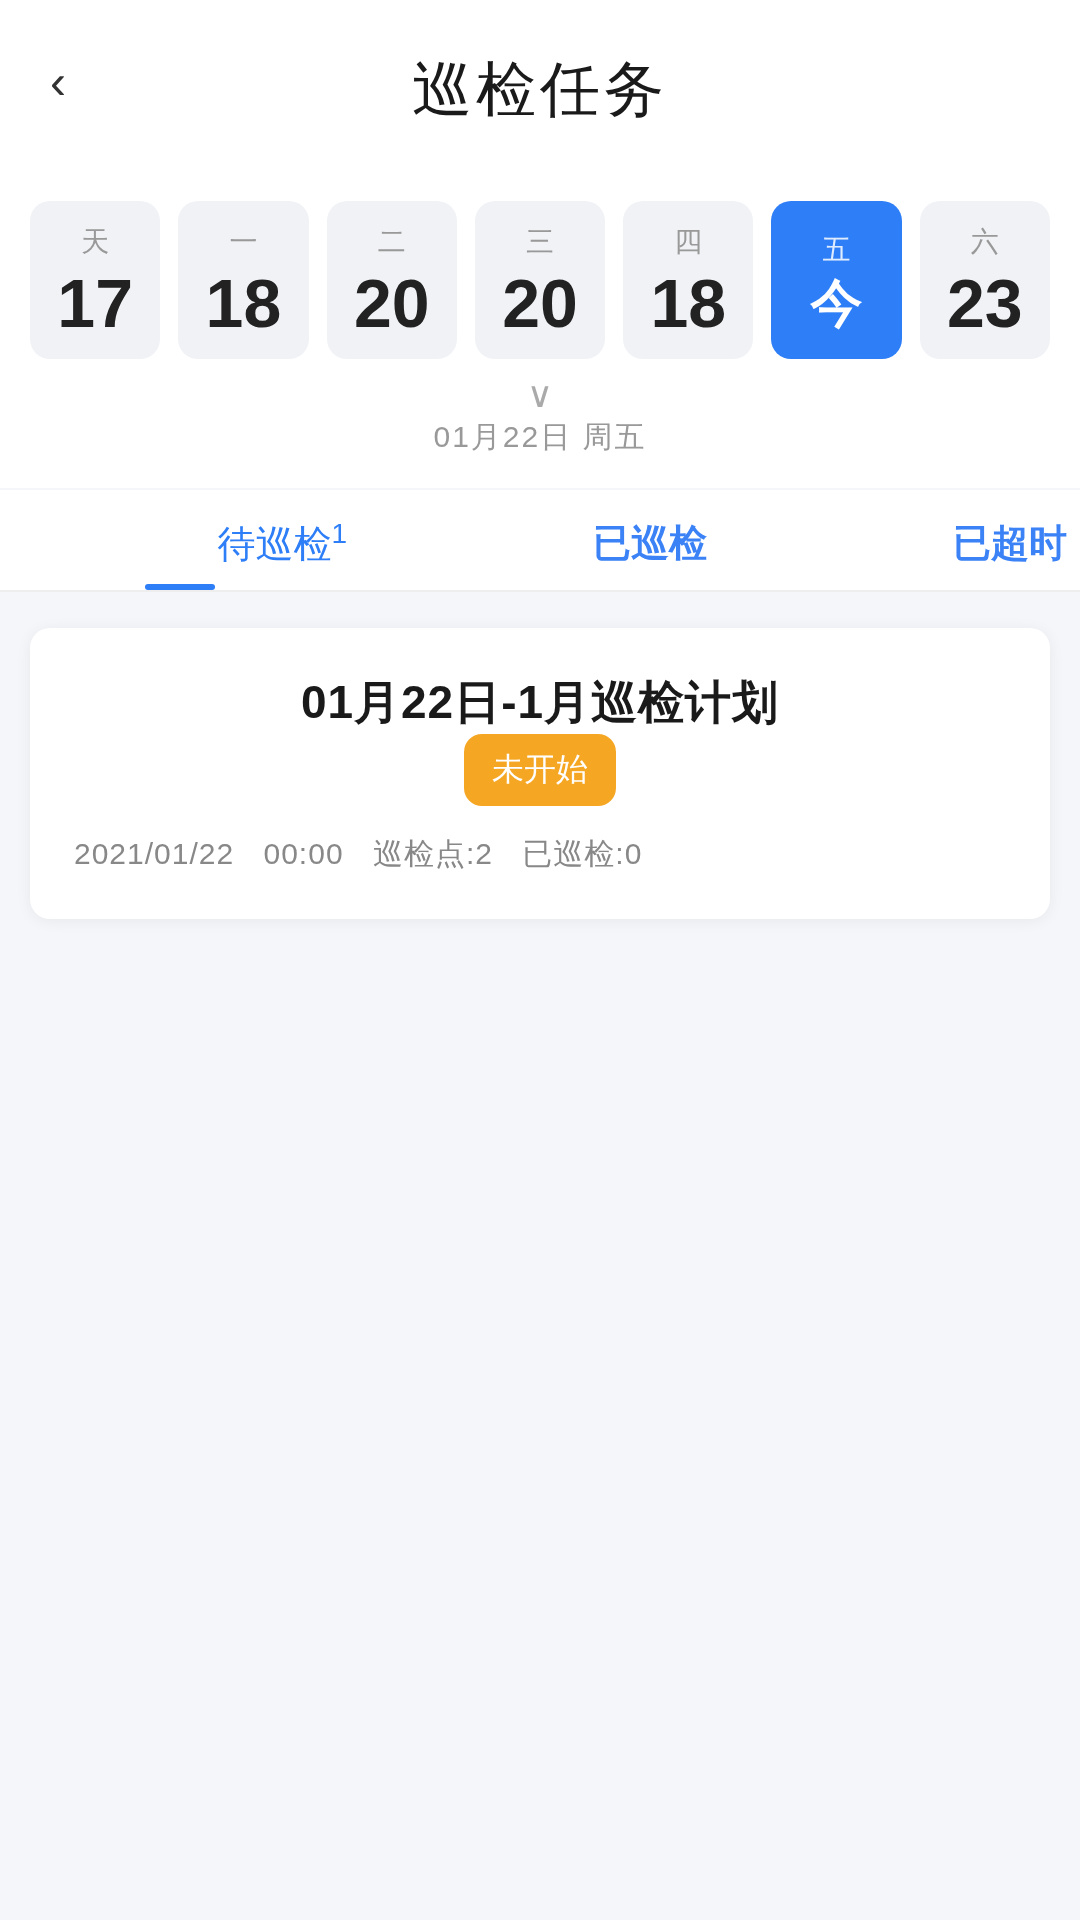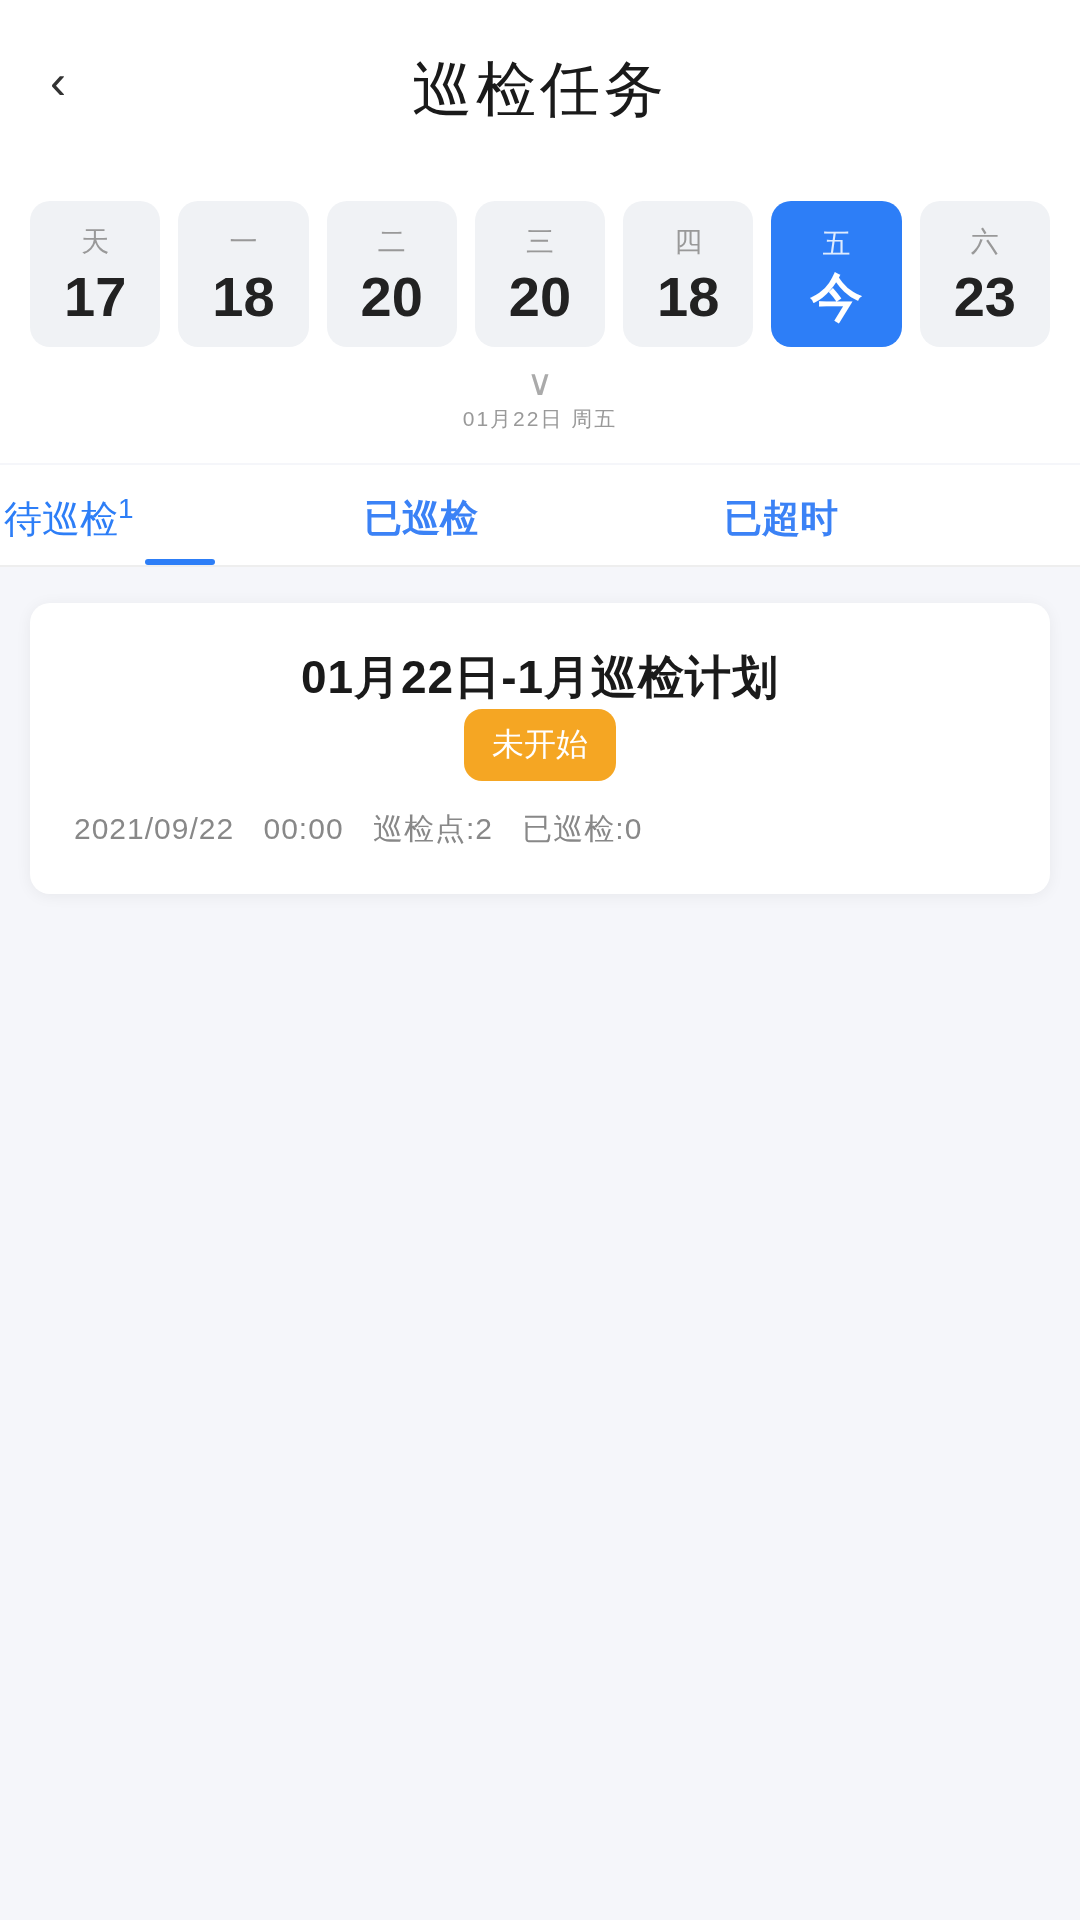--- a/index.html
+++ b/index.html
@@ -79,21 +79,21 @@
       font-size: 28px;
       color: #999;
       margin-bottom: 8px;
     }
 
     .day-item.active .day-label {
       color: rgba(255,255,255,0.85);
     }
 
     .day-number {
-      font-size: 56px;
+      font-size: 68px;
       font-weight: 600;
       color: #222;
       line-height: 1;
     }
 
     .day-item.active .day-number {
       color: #ffffff;
       font-size: 52px;
     }
 
@@ -106,40 +106,40 @@
       background: #ffffff;
     }
 
     .chevron-down {
       font-size: 36px;
       color: #aaa;
       line-height: 1;
     }
 
     .date-text {
-      font-size: 21px;
+      font-size: 30px;
       color: #999;
       margin-top: 4px;
       letter-spacing: 2px;
     }
 
     
     .tabs-container {
       background: #ffffff;
       display: flex;
       border-bottom: 2px solid #eee;
       margin-top: 2px;
     }
 
     .tab-item {
       flex: 1;
       display: flex;
       flex-direction: column;
-      align-items: flex-start;
-      padding: 28px 4px 20px;
+      align-items: flex-end;
+      padding: 28px 13px 20px;
       cursor: pointer;
       position: relative;
     }
 
     .tab-label {
       font-size: 38px;
       color: #3b82f6;
       font-weight: bold;
     }
 
@@ -275,19 +275,19 @@
   </div>
   </div>
 
 <div class="content-area" id="content-area">
     <div class="task-card">
     <div class="task-card-header">
       <span class="task-title">01月22日-1月巡检计划</span>
       <span class="status-badge">未开始</span>
     </div>
     <div class="task-meta">
-      <span>2021/09/22</span>
+      <span>2021/01/22</span>
       <span>00:00</span>
       <span>巡检点:2</span>
       <span>已巡检:0</span>
     </div>
   </div>
   </div>
 
 </body></html>

